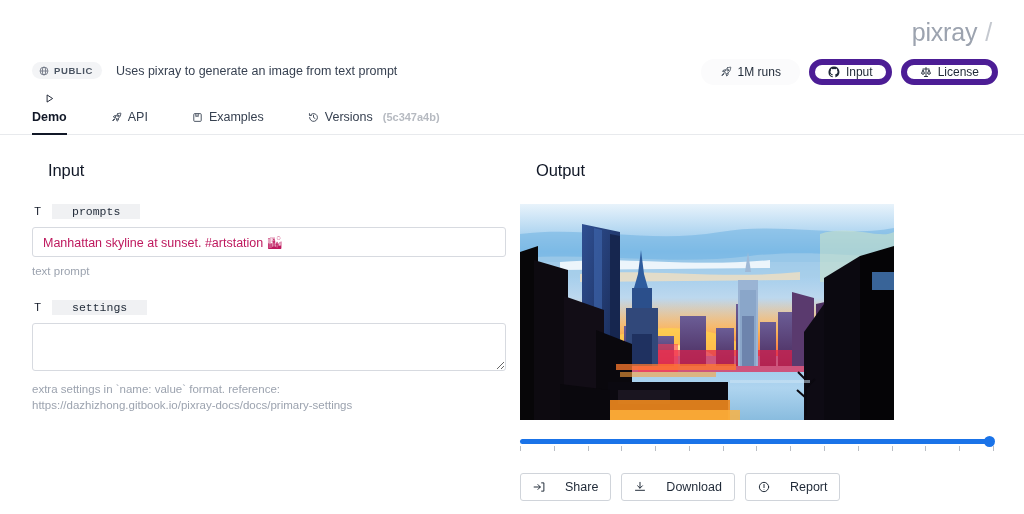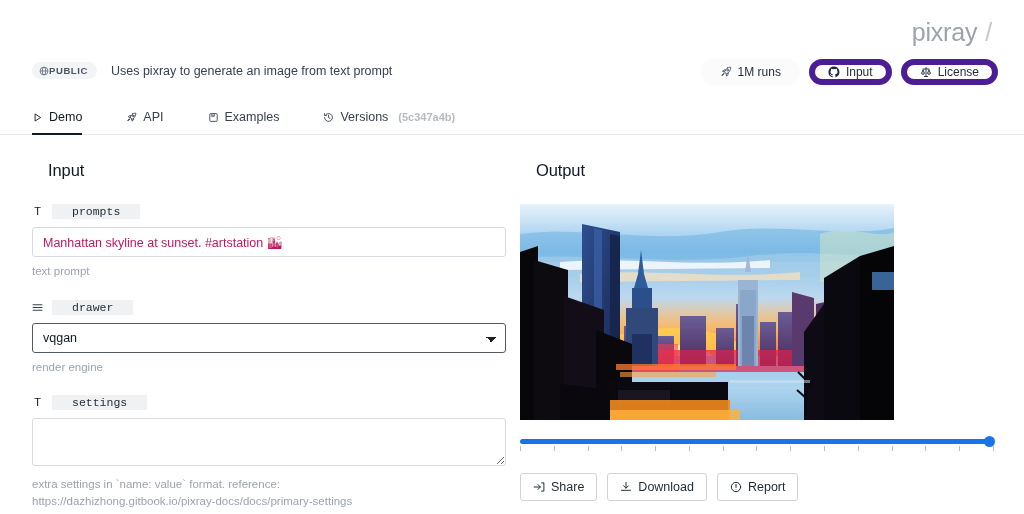--- a/index.html
+++ b/index.html
@@ -22,21 +22,21 @@
   }
   .title-owner { color: #9ca3af; font-weight: 400; }
   .title-sep  { color: #c4c8cf; font-weight: 400; }
   .title-name { color: #111827; font-weight: 700; }
 
   .meta-row {
     display: flex; align-items: center; gap: 14px;
     margin-top: 15px;
   }
   .badge-public {
-    display: inline-flex; align-items: center; 
+    display: inline-flex; align-items: center; gap: 5px;
     background: #f3f4f6; color: #4b5563;
     border-radius: 999px;
     padding: 3px 9px 3px 7px;
     font-size: 9.5px; font-weight: 600; letter-spacing: 0.6px;
   }
   .desc { font-size: 12.5px; color: #374151; }
 
   
   .header-actions {
     position: absolute; top: 59px; right: 26px;
@@ -63,21 +63,21 @@
   }
   .tab {
     display: inline-flex; align-items: center; gap: 6px;
     font-size: 12.5px; color: #374151;
     padding: 0 0 9px 0;
     margin-right: 44px;
     border-bottom: 2px solid transparent;
     position: relative; top: 1px;
     cursor: pointer; white-space: nowrap;
   }
-  .tab.active { color: #111827; border-bottom-color: #111827; font-weight: 400; }
+  .tab.active { color: #111827; border-bottom-color: #111827; font-weight: 700; flex-direction: column; }
   .tab-hash { color: #b6bac1; font-size: 11px; margin-left: 4px; font-weight: bold; }
 
   
   .body { display: flex; padding: 0 32px; }
   .col-input  { width: 478px; padding-top: 26px; }
   .col-output { width: 478px; padding-top: 26px; padding-left: 10px; }
 
   .section-title {
     font-size: 16.5px; font-weight: 400; color: #111827;
     margin: 0 0 24px 16px; letter-spacing: -0.1px;
@@ -164,21 +164,21 @@
   }
   .slider-ticks i { display: block; width: 1px; height: 5px; background: #b9bdc4; }
   .slider-thumb {
     position: absolute; right: -1px; top: 1px;
     width: 11px; height: 11px; border-radius: 50%;
     background: #1a73e8; cursor: pointer;
   }
 
   .out-actions { display: flex; gap: 10px; margin-top: 20px; }
   .out-btn {
-    display: inline-flex; align-items: center; gap: 6px;
+    display: inline-flex; align-items: center; gap: 20px;
     height: 28px; padding: 0 12px;
     border: 1px solid #d0d4da; border-radius: 3px;
     background: #fff; color: #1f2937;
     font-size: 12.5px; cursor: pointer; white-space: nowrap;
   }
 
   svg.ic { display: block; }
 </style>
 </head>
 <body>
@@ -298,34 +298,20 @@
 
       <div class="field">
         <div class="field-label">
           <span class="flabel-icon">T</span>
           <span class="flabel-name">prompts</span>
         </div>
         <input class="text-input" type="text" value="Manhattan skyline at sunset. #artstation 🏙" style="">
         <div class="help">text prompt</div>
       </div>
 
-      <div class="field">
-        <div class="field-label">
-          <span class="flabel-icon">
-            <svg class="ic" width="11" height="9" viewBox="0 0 16 12" fill="none" stroke="#374151" stroke-width="1.5" stroke-linecap="round">
-              <path d="M1.5 2h13M1.5 6h13M1.5 10h13"></path>
-            </svg>
-          </span>
-          <span class="flabel-name">drawer</span>
-        </div>
-        <select class="select-input">
-          <option>vqgan</option>
-        </select>
-        <div class="help">render engine</div>
-      </div>
 
       <div class="field">
         <div class="field-label">
           <span class="flabel-icon">T</span>
           <span class="flabel-name">settings</span>
         </div>
         <textarea class="textarea-input" style=""></textarea>
         <div class="help wide">extra settings in `name: value` format. reference: https://dazhizhong.gitbook.io/pixray-docs/docs/primary-settings</div>
       </div>
 

